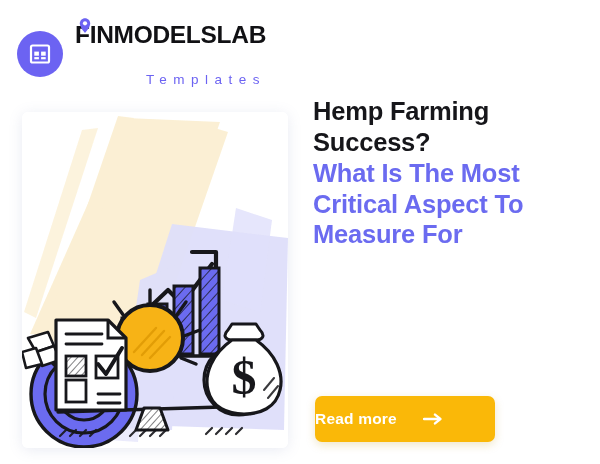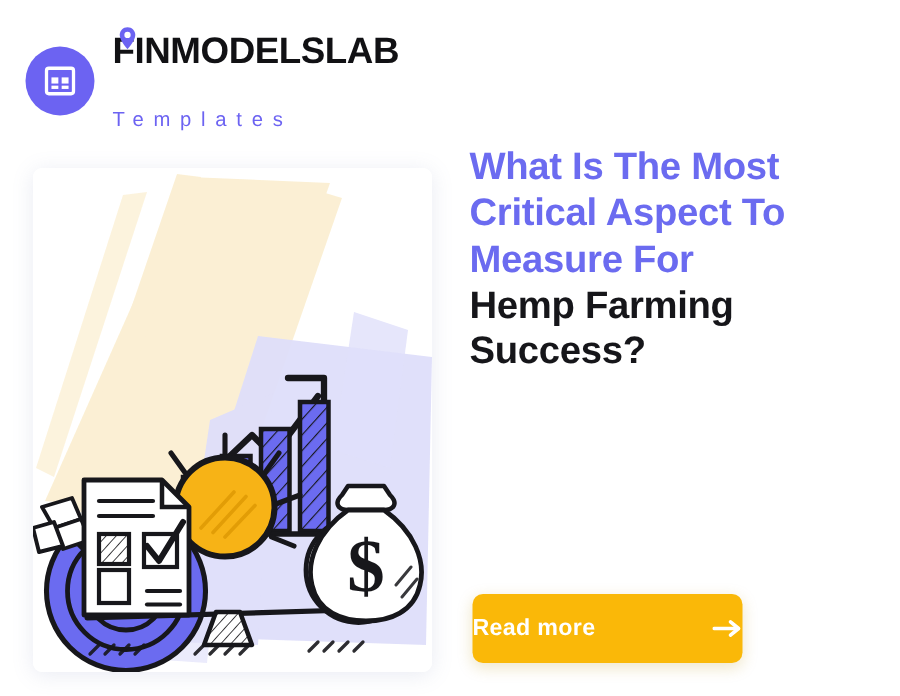--- a/index.html
+++ b/index.html
@@ -16,20 +16,21 @@
   }
 
   
   #logo-block {
     position: absolute;
     left: 17px;
     top: 22px;
     display: flex;
     align-items: center;
     gap: 12px;
+    text-align: right;
   }
   #logo-mark {
     width: 46px;
     height: 46px;
     border-radius: 50%;
     background: #6C63F2;
     display: flex;
     align-items: center;
     justify-content: center;
     flex: 0 0 auto;
@@ -115,21 +116,21 @@
     background: #FAB808;
     border: none;
     border-radius: 7px;
     color: #ffffff;
     font-family: "Liberation Sans", sans-serif;
     font-size: 15.5px;
     font-weight: bold;
     letter-spacing: 0.2px;
     display: flex;
     align-items: center;
-    justify-content: space-between;
+    justify-content: flex-start;
     gap: 26px;
     cursor: pointer;
     box-shadow: 0 3px 10px rgba(180,140,10,0.22);
     padding: 0;
   }
   #read-more-arrow {
     display: flex;
     align-items: center;
   }
 </style>
@@ -281,22 +282,22 @@
       <text x="222" y="282" font-family="'Liberation Serif', serif" font-size="50" font-weight="bold" text-anchor="middle" fill="#17171B">$</text>
       <g stroke="#17171B" stroke-width="2" stroke-linecap="round" opacity="0.85">
         <line x1="242" y1="278" x2="252" y2="266"></line>
         <line x1="246" y1="286" x2="256" y2="274"></line>
       </g>
     </g>
   </svg>
 </div>
 
 <div id="content-col">
+  <span id="headline-dark">Hemp Farming Success?</span>
   <span id="headline-purple">What Is The Most Critical Aspect To Measure For</span>
-  <span id="headline-dark">Hemp Farming Success?</span>
 </div>
 
 <button id="read-more-button">
   <span>Read more</span>
   <span id="read-more-arrow">
     <svg width="20" height="12" viewBox="0 0 20 12" aria-hidden="true">
       <line x1="1" y1="6" x2="16" y2="6" stroke="#ffffff" stroke-width="2.4" stroke-linecap="round"></line>
       <path d="M12 1.6 L17.4 6 L12 10.4" fill="none" stroke="#ffffff" stroke-width="2.4" stroke-linecap="round" stroke-linejoin="round"></path>
     </svg>
   </span>

